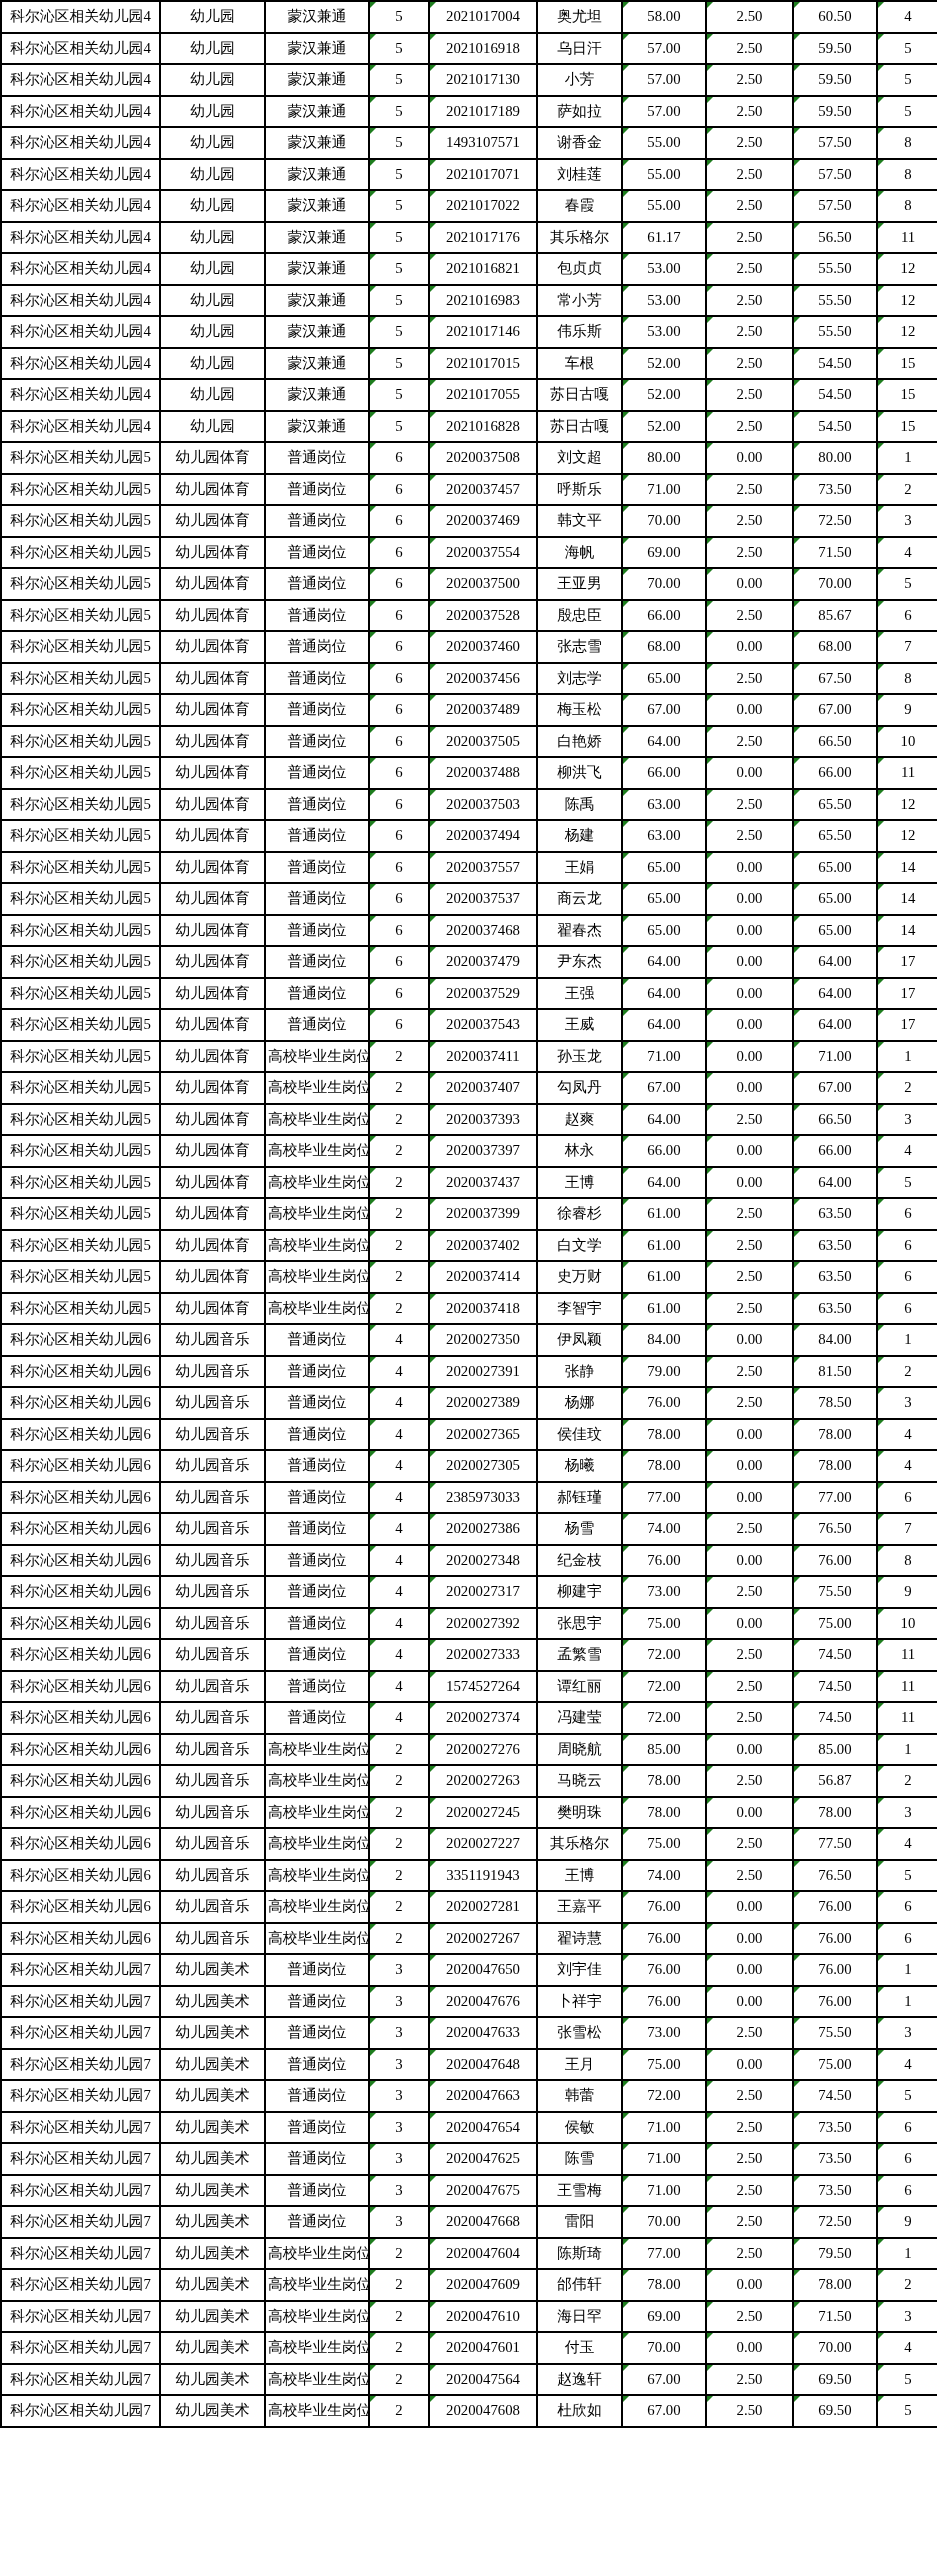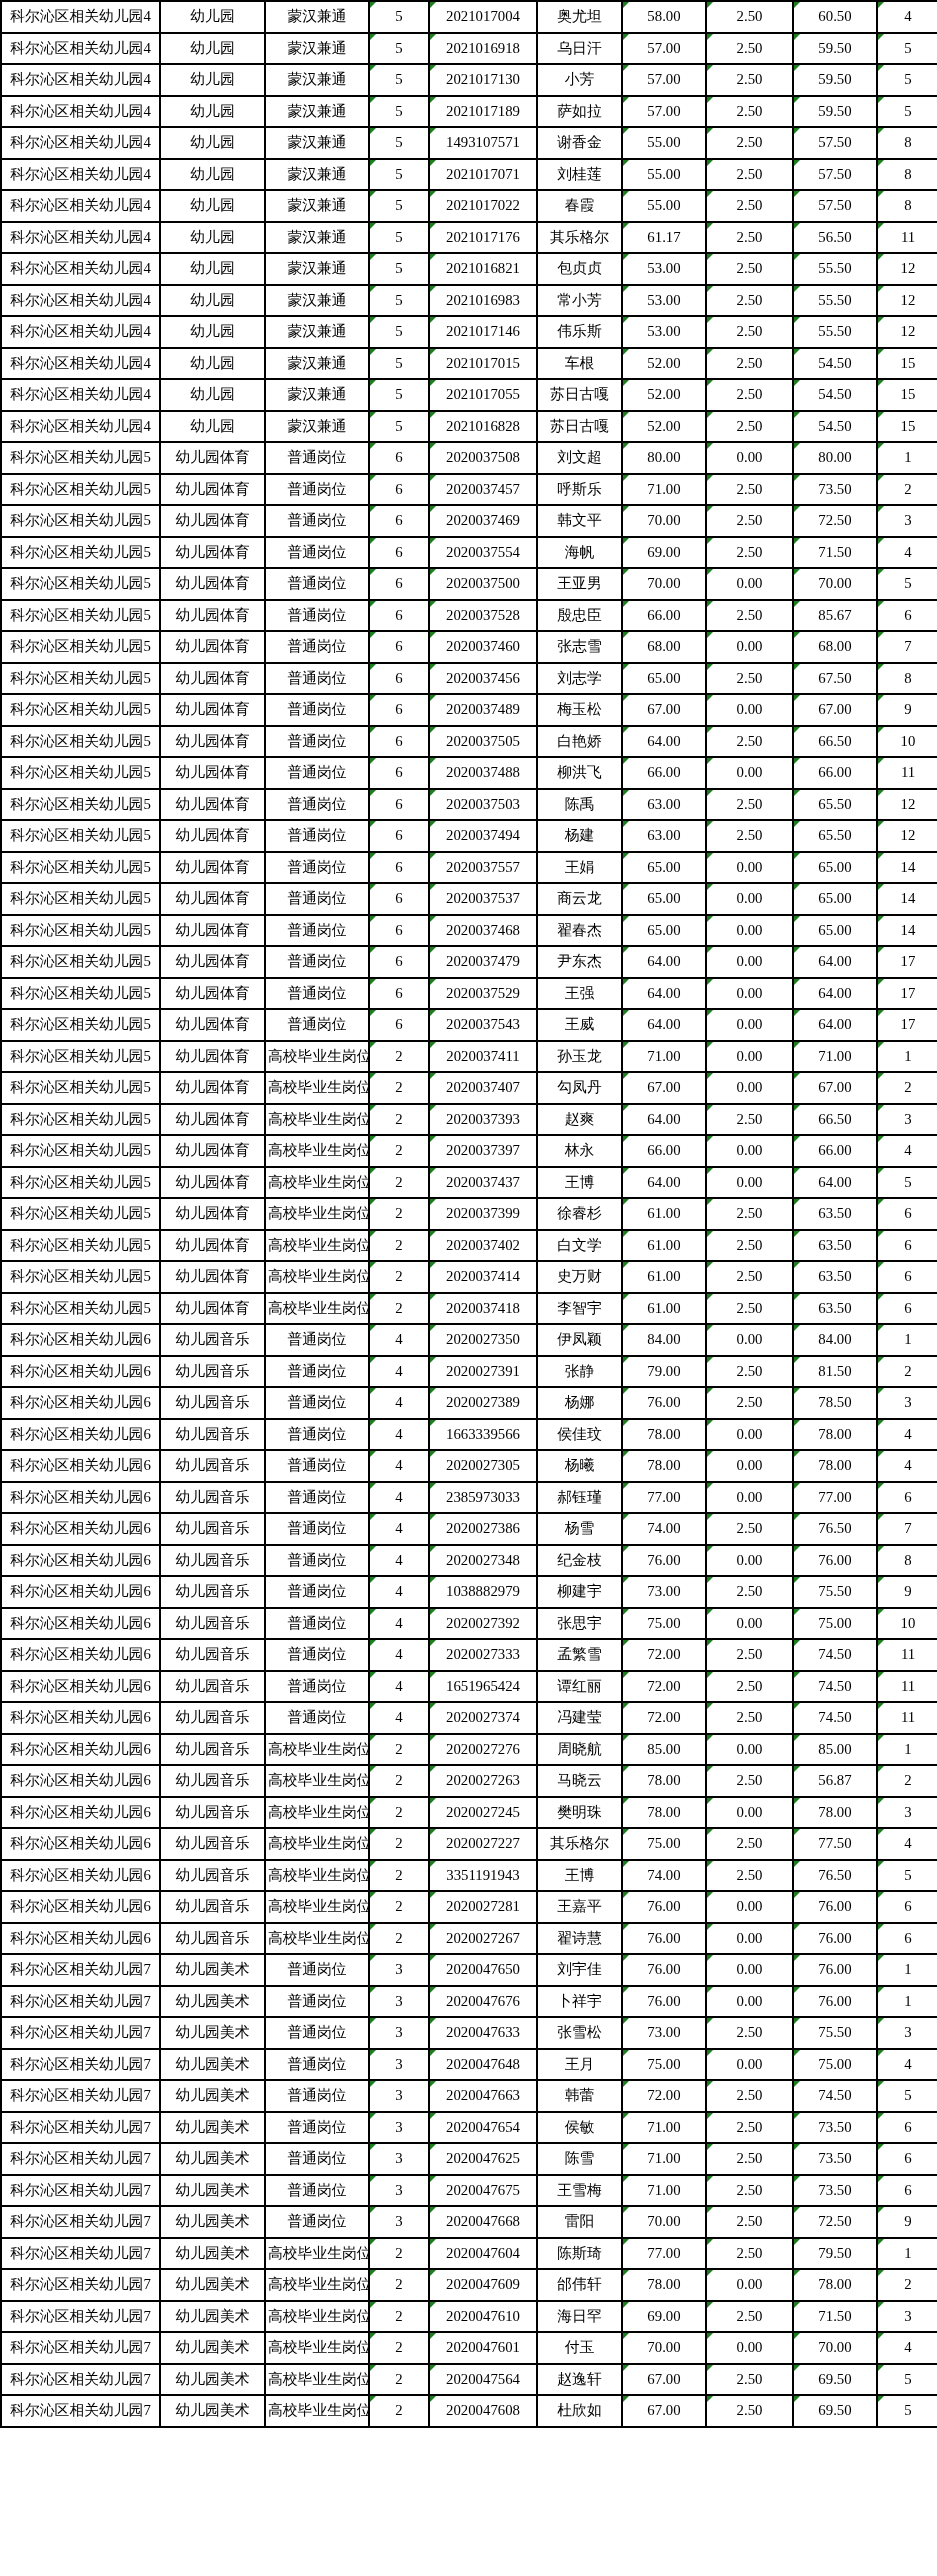--- a/index.html
+++ b/index.html
@@ -567,21 +567,21 @@
         <td><span class="tri"></span><span class="cell-text">76.00</span></td>
         <td><span class="tri"></span><span class="cell-text">2.50</span></td>
         <td><span class="tri"></span><span class="cell-text">78.50</span></td>
         <td><span class="tri"></span><span class="cell-text">3</span></td>
       </tr>
       <tr>
         <td><span class="cell-text">科尔沁区相关幼儿园6</span></td>
         <td><span class="cell-text">幼儿园音乐</span></td>
         <td><span class="cell-text">普通岗位</span></td>
         <td><span class="tri"></span><span class="cell-text">4</span></td>
-        <td><span class="tri"></span><span class="cell-text">1663339566</span></td>
+        <td><span class="tri"></span><span class="cell-text">2020027365</span></td>
         <td><span class="cell-text">侯佳玟</span></td>
         <td><span class="tri"></span><span class="cell-text">78.00</span></td>
         <td><span class="tri"></span><span class="cell-text">0.00</span></td>
         <td><span class="tri"></span><span class="cell-text">78.00</span></td>
         <td><span class="tri"></span><span class="cell-text">4</span></td>
       </tr>
       <tr>
         <td><span class="cell-text">科尔沁区相关幼儿园6</span></td>
         <td><span class="cell-text">幼儿园音乐</span></td>
         <td><span class="cell-text">普通岗位</span></td>
@@ -627,21 +627,21 @@
         <td><span class="tri"></span><span class="cell-text">76.00</span></td>
         <td><span class="tri"></span><span class="cell-text">0.00</span></td>
         <td><span class="tri"></span><span class="cell-text">76.00</span></td>
         <td><span class="tri"></span><span class="cell-text">8</span></td>
       </tr>
       <tr>
         <td><span class="cell-text">科尔沁区相关幼儿园6</span></td>
         <td><span class="cell-text">幼儿园音乐</span></td>
         <td><span class="cell-text">普通岗位</span></td>
         <td><span class="tri"></span><span class="cell-text">4</span></td>
-        <td><span class="tri"></span><span class="cell-text">1038882979</span></td>
+        <td><span class="tri"></span><span class="cell-text">2020027317</span></td>
         <td><span class="cell-text">柳建宇</span></td>
         <td><span class="tri"></span><span class="cell-text">73.00</span></td>
         <td><span class="tri"></span><span class="cell-text">2.50</span></td>
         <td><span class="tri"></span><span class="cell-text">75.50</span></td>
         <td><span class="tri"></span><span class="cell-text">9</span></td>
       </tr>
       <tr>
         <td><span class="cell-text">科尔沁区相关幼儿园6</span></td>
         <td><span class="cell-text">幼儿园音乐</span></td>
         <td><span class="cell-text">普通岗位</span></td>
@@ -663,21 +663,21 @@
         <td><span class="tri"></span><span class="cell-text">72.00</span></td>
         <td><span class="tri"></span><span class="cell-text">2.50</span></td>
         <td><span class="tri"></span><span class="cell-text">74.50</span></td>
         <td><span class="tri"></span><span class="cell-text">11</span></td>
       </tr>
       <tr>
         <td><span class="cell-text">科尔沁区相关幼儿园6</span></td>
         <td><span class="cell-text">幼儿园音乐</span></td>
         <td><span class="cell-text">普通岗位</span></td>
         <td><span class="tri"></span><span class="cell-text">4</span></td>
-        <td><span class="tri"></span><span class="cell-text">1651965424</span></td>
+        <td><span class="tri"></span><span class="cell-text">1574527264</span></td>
         <td><span class="cell-text">谭红丽</span></td>
         <td><span class="tri"></span><span class="cell-text">72.00</span></td>
         <td><span class="tri"></span><span class="cell-text">2.50</span></td>
         <td><span class="tri"></span><span class="cell-text">74.50</span></td>
         <td><span class="tri"></span><span class="cell-text">11</span></td>
       </tr>
       <tr>
         <td><span class="cell-text">科尔沁区相关幼儿园6</span></td>
         <td><span class="cell-text">幼儿园音乐</span></td>
         <td><span class="cell-text">普通岗位</span></td>

